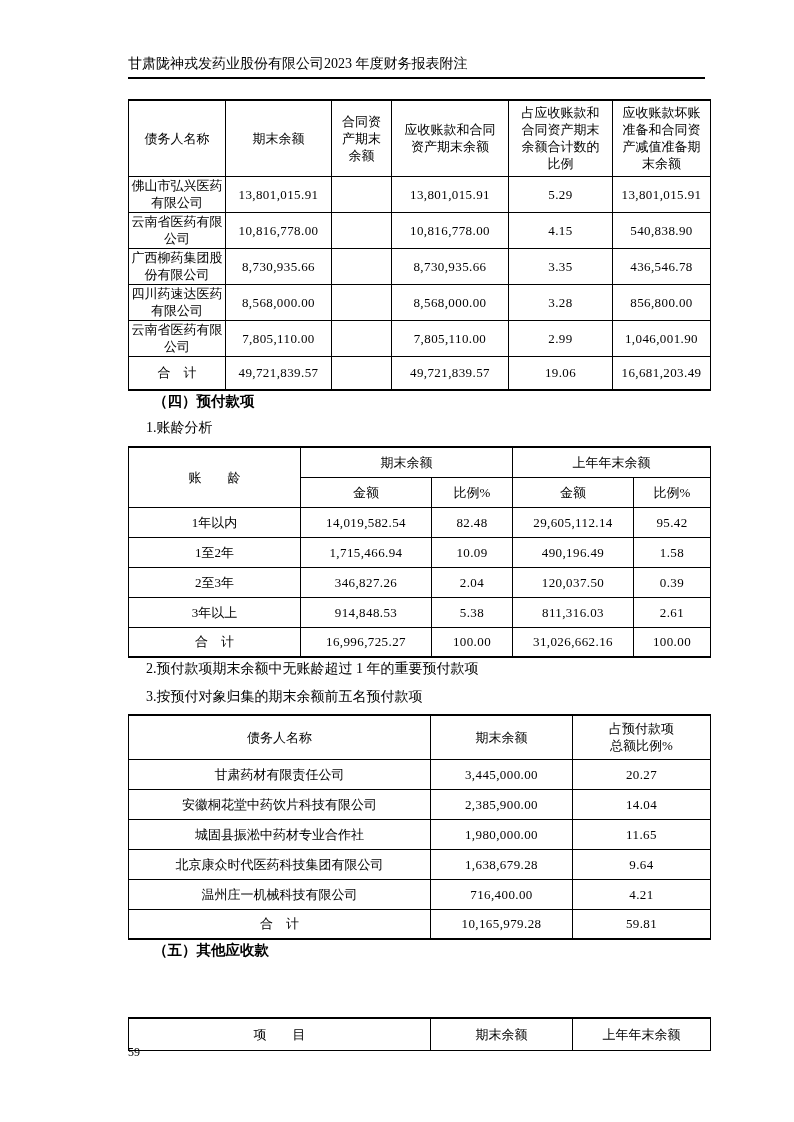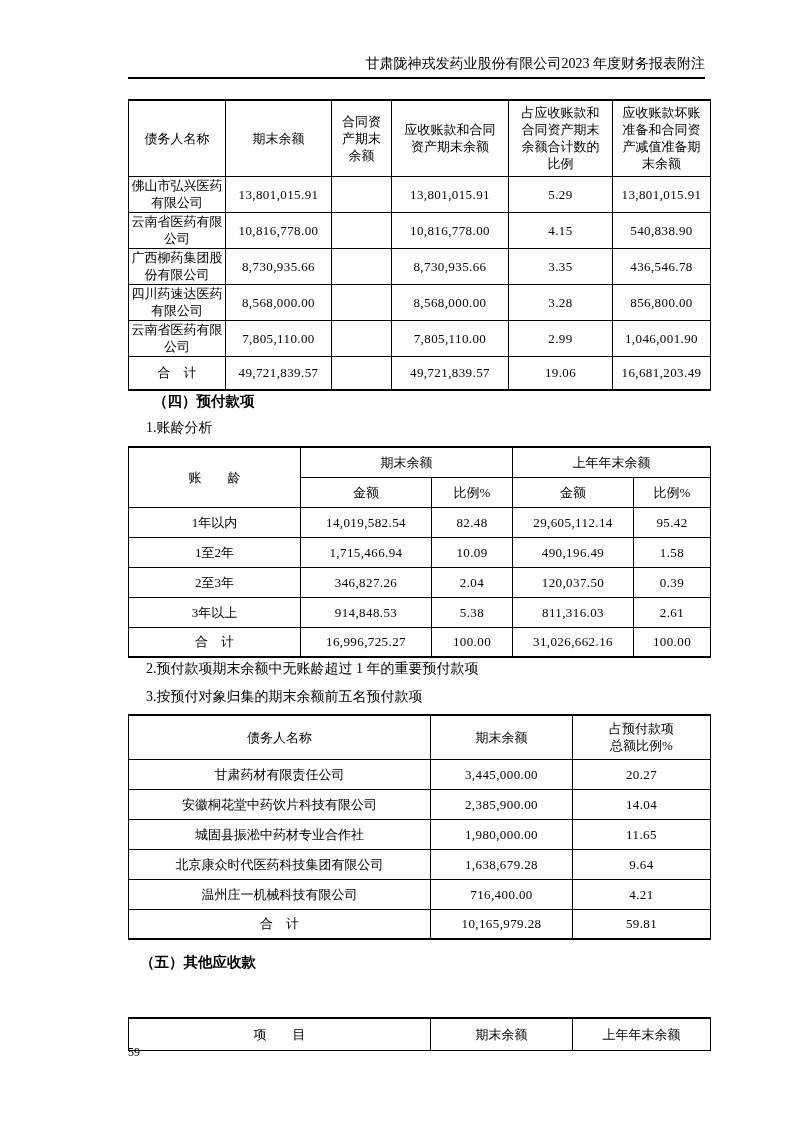--- a/index.html
+++ b/index.html
@@ -7,21 +7,21 @@
     position:relative; width:794px; height:1122px; margin:0 auto;
     background:#ffffff; color:#000;
     font-family:"Liberation Serif","DejaVu Serif",serif;
     overflow:hidden;
   }
   .abs { position:absolute; }
 
   
   .doc-header {
     left:128px; top:56px; width:577px;
-    display:flex; justify-content:flex-end; align-items:flex-end;
+    display:flex; justify-content:flex-start; align-items:flex-end;
     font-size:14px; line-height:16px;
   }
   .header-rule { left:128px; top:77px; width:577px; height:0; border-top:2px solid #000; }
 
   
   table.tbl {
     border-collapse:collapse; table-layout:fixed; width:582px;
     border-top:2.5px solid #000; border-bottom:2.5px solid #000;
   }
   table.tbl.thin-bottom { border-bottom:1.5px solid #000; }
@@ -235,21 +235,21 @@
       <td class="pct">4.21</td>
     </tr>
     <tr style="height:30px">
       <td>合　计</td>
       <td class="amt">10,165,979.28</td>
       <td class="pct">59.81</td>
     </tr>
   </tbody>
     </table>
 
-  <div class="abs sec-title" style="left:140px; top:942px;margin-top:12px;">（五）其他应收款</div>
+  <div class="abs sec-title" style="left:153px; top:942px;">（五）其他应收款</div>
 
   <table class="tbl thin-bottom abs" style="left:128px; top:969px;margin-top:48px;">
     <colgroup>
         <col style="width:302px">
         <col style="width:142px">
         <col style="width:138px">
       </colgroup>
     <tbody>
         <tr style="height:32px">
       <th>项　　目</th>

